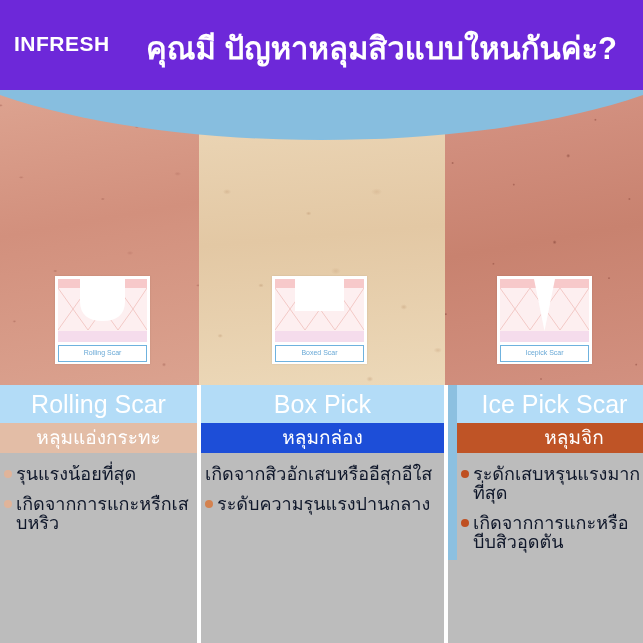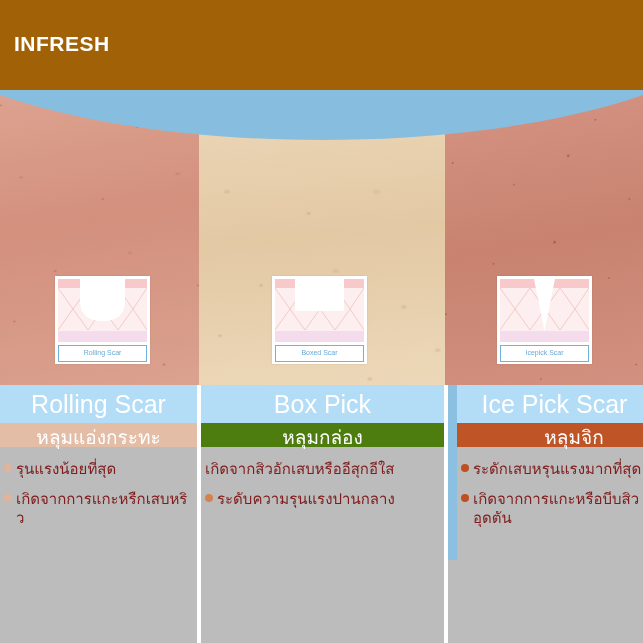--- a/index.html
+++ b/index.html
@@ -8,21 +8,21 @@
   #page{
     position:relative;
     width:643px;height:643px;
     overflow:hidden;
     background:#8cc0e0;
   }
 
   
   #header{
     position:absolute;left:0;top:0;width:643px;height:90px;
-    background:#a16207;
+    background:#6d28d9;
     z-index:40;
     text-decoration:underline;
   }
   #logo{
     position:absolute;left:14px;top:32px;
     color:#ffffff;
     font-size:21px;
     font-weight:bold;
     letter-spacing:0.5px;
     font-family:"Liberation Sans","DejaVu Sans",sans-serif;
@@ -201,44 +201,44 @@
     background:#b3dcf7;
     color:#ffffff;
     font-size:25px;
     font-weight:normal;
     line-height:38px;
     text-align:center;
     white-space:nowrap;
     font-family:"Liberation Sans","DejaVu Sans",sans-serif;
   }
   .title-th{
-    height:24px;
+    height:30px;
     color:#ffffff;
     font-size:19px;
     line-height:30px;
     text-align:center;
     white-space:nowrap;
     font-family:"Liberation Sans","DejaVu Sans",sans-serif;
   }
   #th0{background:#e3bda6;}
-  #th1{background:#4d7c0f;text-align:center;}
+  #th1{background:#1d4ed8;text-align:center;}
   #th2{background:#bf5426;padding-left:39px;}
 
   .body{
     background:#bcbcbc;
     padding:12px 4px 10px 4px;
     box-sizing:border-box;
     min-height:190px;
   }
   .bullet{
     display:flex;
     align-items:flex-start;
     margin-bottom:11px;
-    color:#7f1d1d;
-    font-size:15px;
+    color:#0f172a;
+    font-size:18px;
     line-height:19px;
     font-family:"Liberation Sans","DejaVu Sans",sans-serif;
   }
   .dot{
     flex:0 0 auto;
     width:8px;height:8px;
     border-radius:50%;
     margin-top:5px;margin-right:4px;
   }
   .dot0{background:#e0b49a;}
@@ -375,15 +375,16 @@
         <span class="btext">เกิดจากการแกะหรือบีบสิวอุดตัน</span>
       </div>
     </div>
   </div>
 
   <div class="gutter" id="gutter0"></div>
   <div class="gutter" id="gutter1"></div>
 
   <div id="header">
     <div id="logo">INFRESH</div>
+    <div id="headline">คุณมี ปัญหาหลุมสิวแบบใหนกันค่ะ?</div>
   </div>
 
 </div>
 
 </body></html>

